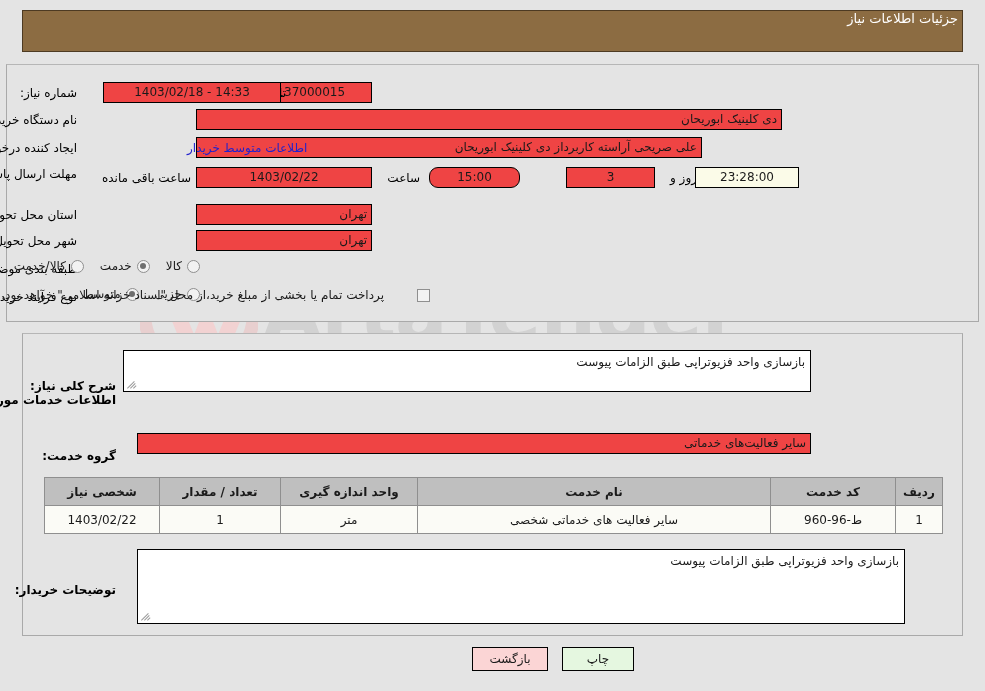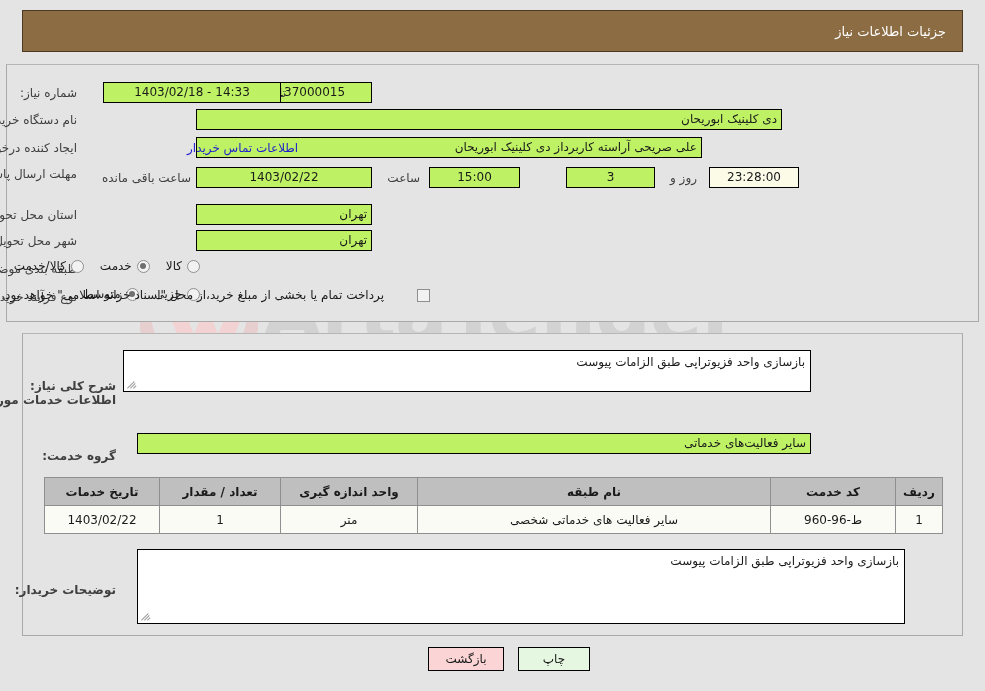--- a/index.html
+++ b/index.html
@@ -57,23 +57,22 @@
     position: absolute;
     left: 22px;
     top: 10px;
     width: 941px;
     height: 42px;
     background: #8c6c42;
     border: 1px solid #55destroy;
     border: 1px solid #4d3a22;
     box-sizing: border-box;
     display: flex;
-    align-items: center;
     justify-content: flex-start;
-    padding-right: 16px;
+    padding-right: 4px;
     z-index: 10;
   }
   .page-header .title {
     color: #ffffff;
     font-size: 13px;
   }
 
   
   .panel {
     position: absolute;
@@ -83,29 +82,29 @@
     box-sizing: border-box;
     z-index: 10;
   }
   #panel-top    { left: 6px;  top: 64px;  width: 973px; height: 258px; }
   #panel-bottom { left: 22px; top: 333px; width: 941px; height: 303px; }
 
   
   .lbl {
     position: absolute;
     font-size: 12px;
-    color: #404040;
+    color: #000000;
     white-space: nowrap;
     z-index: 12;
   }
   .lbl.bold { font-weight: bold; }
 
   .fld {
     position: absolute;
-    background: #bef264;
+    background: #ef4444;
     border: 1px solid #000000;
     box-sizing: border-box;
     height: 21px;
     line-height: 19px;
     font-size: 12px;
     padding: 0 4px;
     color: #1a1a1a;
     white-space: nowrap;
     overflow: hidden;
     z-index: 12;
@@ -245,20 +244,21 @@
     position: absolute;
     height: 24px;
     line-height: 22px;
     text-align: center;
     border: 1px solid #000000;
     box-sizing: border-box;
     font-size: 12px;
     cursor: pointer;
     z-index: 12;
     color: #1a1a1a;
+    margin-left: 44px;
   }
   #btn-back  { left: 428px; top: 647px; width: 76px; background: #fbd5d5; }
   #btn-print { left: 518px; top: 647px; width: 72px; background: #e5f7e0; }
 </style>
 </head>
 <body>
 
 <div id="watermark">
   <div class="wm-inner">
     <svg class="wm-shield" viewBox="0 0 100 112">
@@ -279,29 +279,29 @@
 <div class="fld ctr" style="right:613px; top:82px; width:176px;">1103094137000015</div>
 <span class="lbl" style="right:699px; top:86px;">تاریخ و ساعت اعلان عمومی:</span>
 
 <div class="fld ctr" style="left:103px; top:82px; width:178px;">14:33 - 1403/02/18</div>
 
 <span class="lbl" style="right:908px; top:113px;">نام دستگاه خریدار:</span>
 <div class="fld rt" style="right:203px; top:109px; width:586px;">دی کلینیک ابوریحان</div>
 
 <span class="lbl" style="right:908px; top:141px;">ایجاد کننده درخواست:</span>
 <div class="fld rt" style="right:283px; top:137px; width:506px;">علی صریحی آراسته کاربرداز دی کلینیک ابوریحان</div>
-<a class="link" style="left:187px; top:141px;">اطلاعات تماس خریدار</a>
+<a class="link" style="left:187px; top:141px;">اطلاعات متوسط خریدار</a>
 
 <span class="lbl" style="right:908px; top:167px; line-height:15px;"><span>مهلت ارسال پاسخ: تا تاریخ:</span></span>
 <div class="fld ctr" style="right:613px; top:167px; width:176px;">1403/02/22</div>
 <span class="lbl" style="right:565px; top:171px;">ساعت</span>
-<div class="fld ctr" style="right:465px; top:167px; width:91px;">15:00</div>
+<div class="fld ctr" style="right:465px; top:167px; width:91px;border-radius:9px;">15:00</div>
 <div class="fld ctr" style="right:330px; top:167px; width:89px;">3</div>
 <span class="lbl" style="right:288px; top:171px;">روز و</span>
-<div class="fld ctr cream" style="right:186px; top:167px; width:90px;">23:28:00</div>
+<div class="fld ctr cream" style="right:186px; top:167px; width:104px;">23:28:00</div>
 <span class="lbl" style="left:102px; top:171px;">ساعت باقی مانده</span>
 
 <span class="lbl" style="right:908px; top:208px;">استان محل تحویل:</span>
 <div class="fld rt" style="right:613px; top:204px; width:176px;">تهران</div>
 
 <span class="lbl" style="right:908px; top:234px;">شهر محل تحویل:</span>
 <div class="fld rt" style="right:613px; top:230px; width:176px;">تهران</div>
 
 <span class="lbl" style="right:908px; top:262px;">طبقه بندی موضوعی:</span>
 <div class="radio-group" id="category-radios" style="right:785px; top:259px;">
@@ -350,24 +350,24 @@
 <span class="lbl bold" style="right:869px; top:393px;">اطلاعات خدمات مورد نیاز</span>
 
 <span class="lbl bold" style="right:869px; top:437px;margin-top:12px;">گروه خدمت:</span>
 <div class="fld rt" style="right:174px; top:433px; width:674px;">سایر فعالیت‌های خدماتی</div>
 
 <table id="items-table">
   <thead>
     <tr>
       <th style="width:38px;">ردیف</th>
       <th style="width:116px;">کد خدمت</th>
-      <th>نام طبقه</th>
+      <th>نام خدمت</th>
       <th style="width:128px;">واحد اندازه گیری</th>
       <th style="width:112px;">تعداد / مقدار</th>
-      <th style="width:106px;">تاریخ خدمات</th>
+      <th style="width:106px;">شخصی نیاز</th>
     </tr>
   </thead>
   <tbody>
     <tr>
       <td>1</td>
       <td>ط-96-960</td>
       <td>سایر فعالیت های خدماتی شخصی</td>
       <td>متر</td>
       <td>1</td>
       <td>1403/02/22</td>

